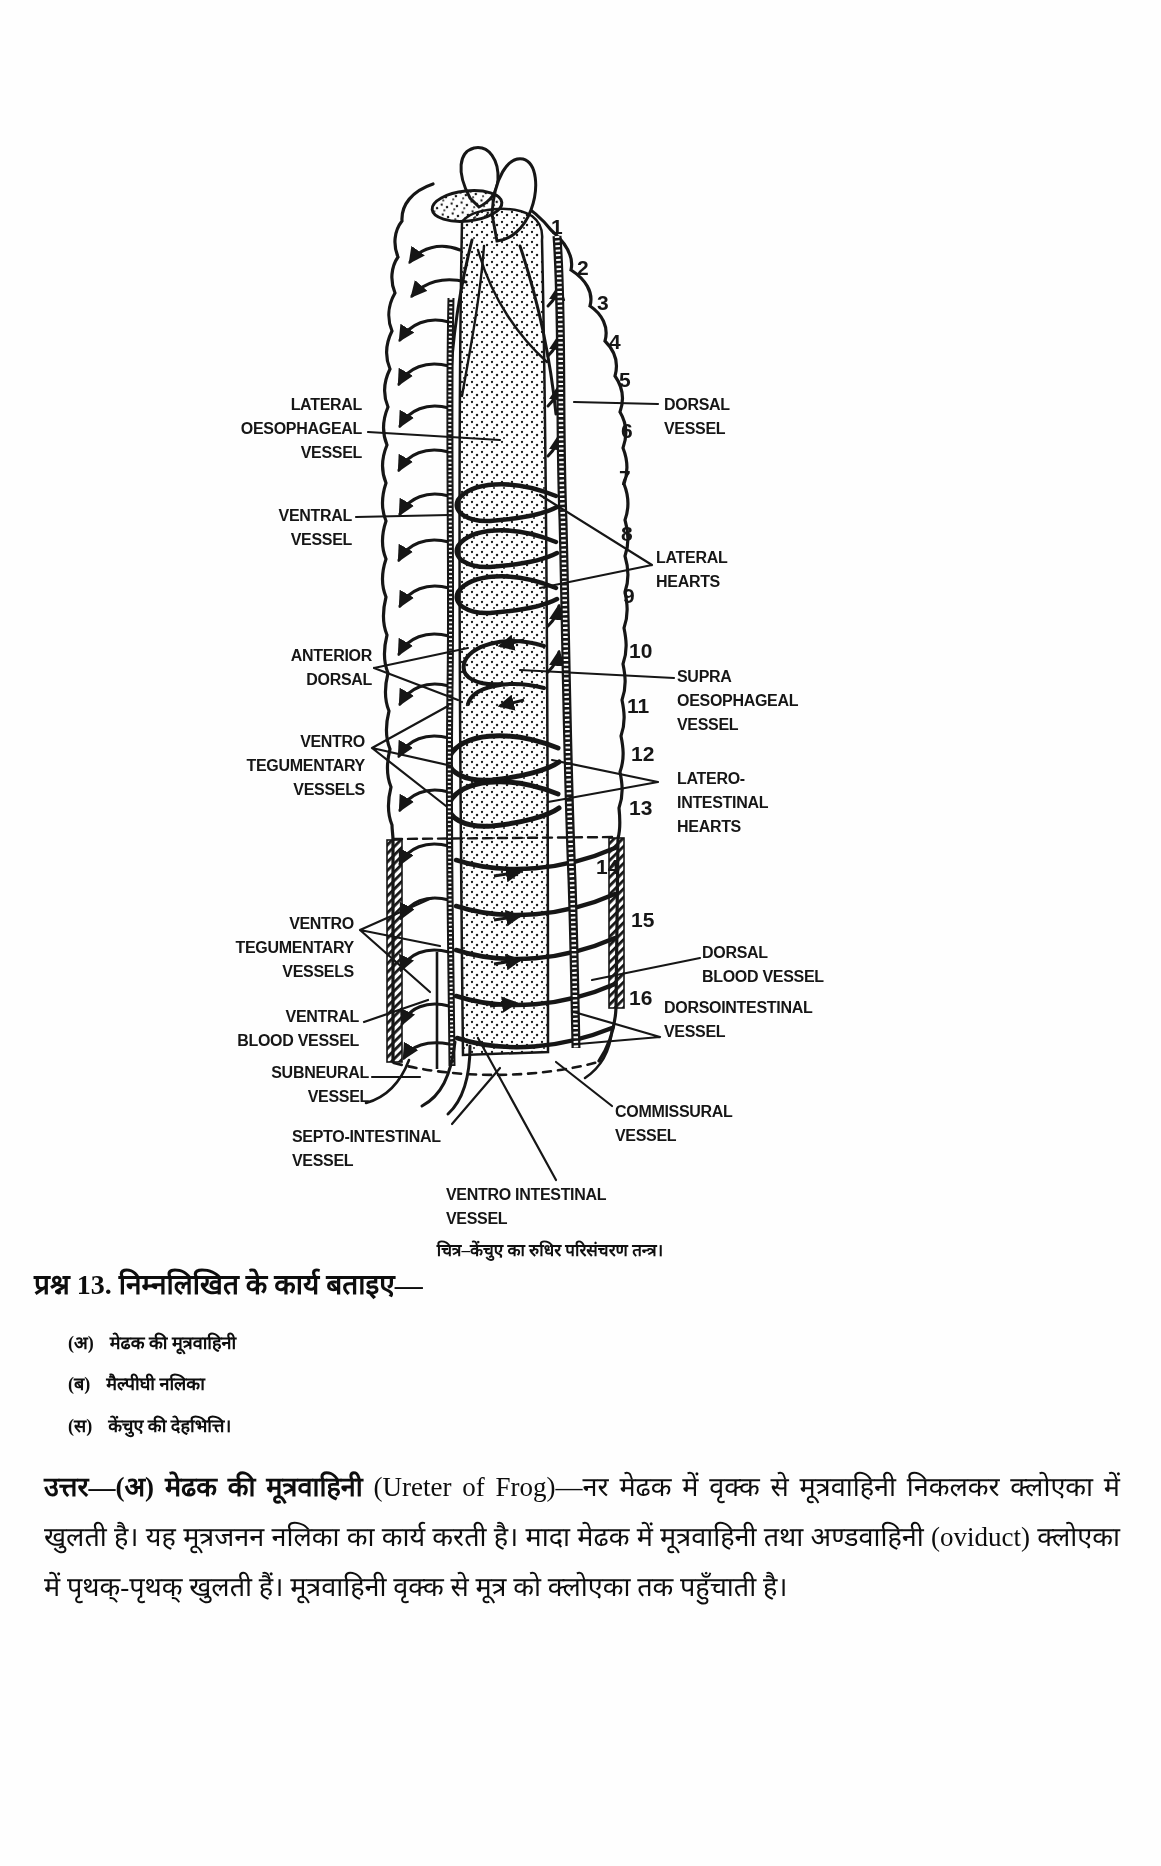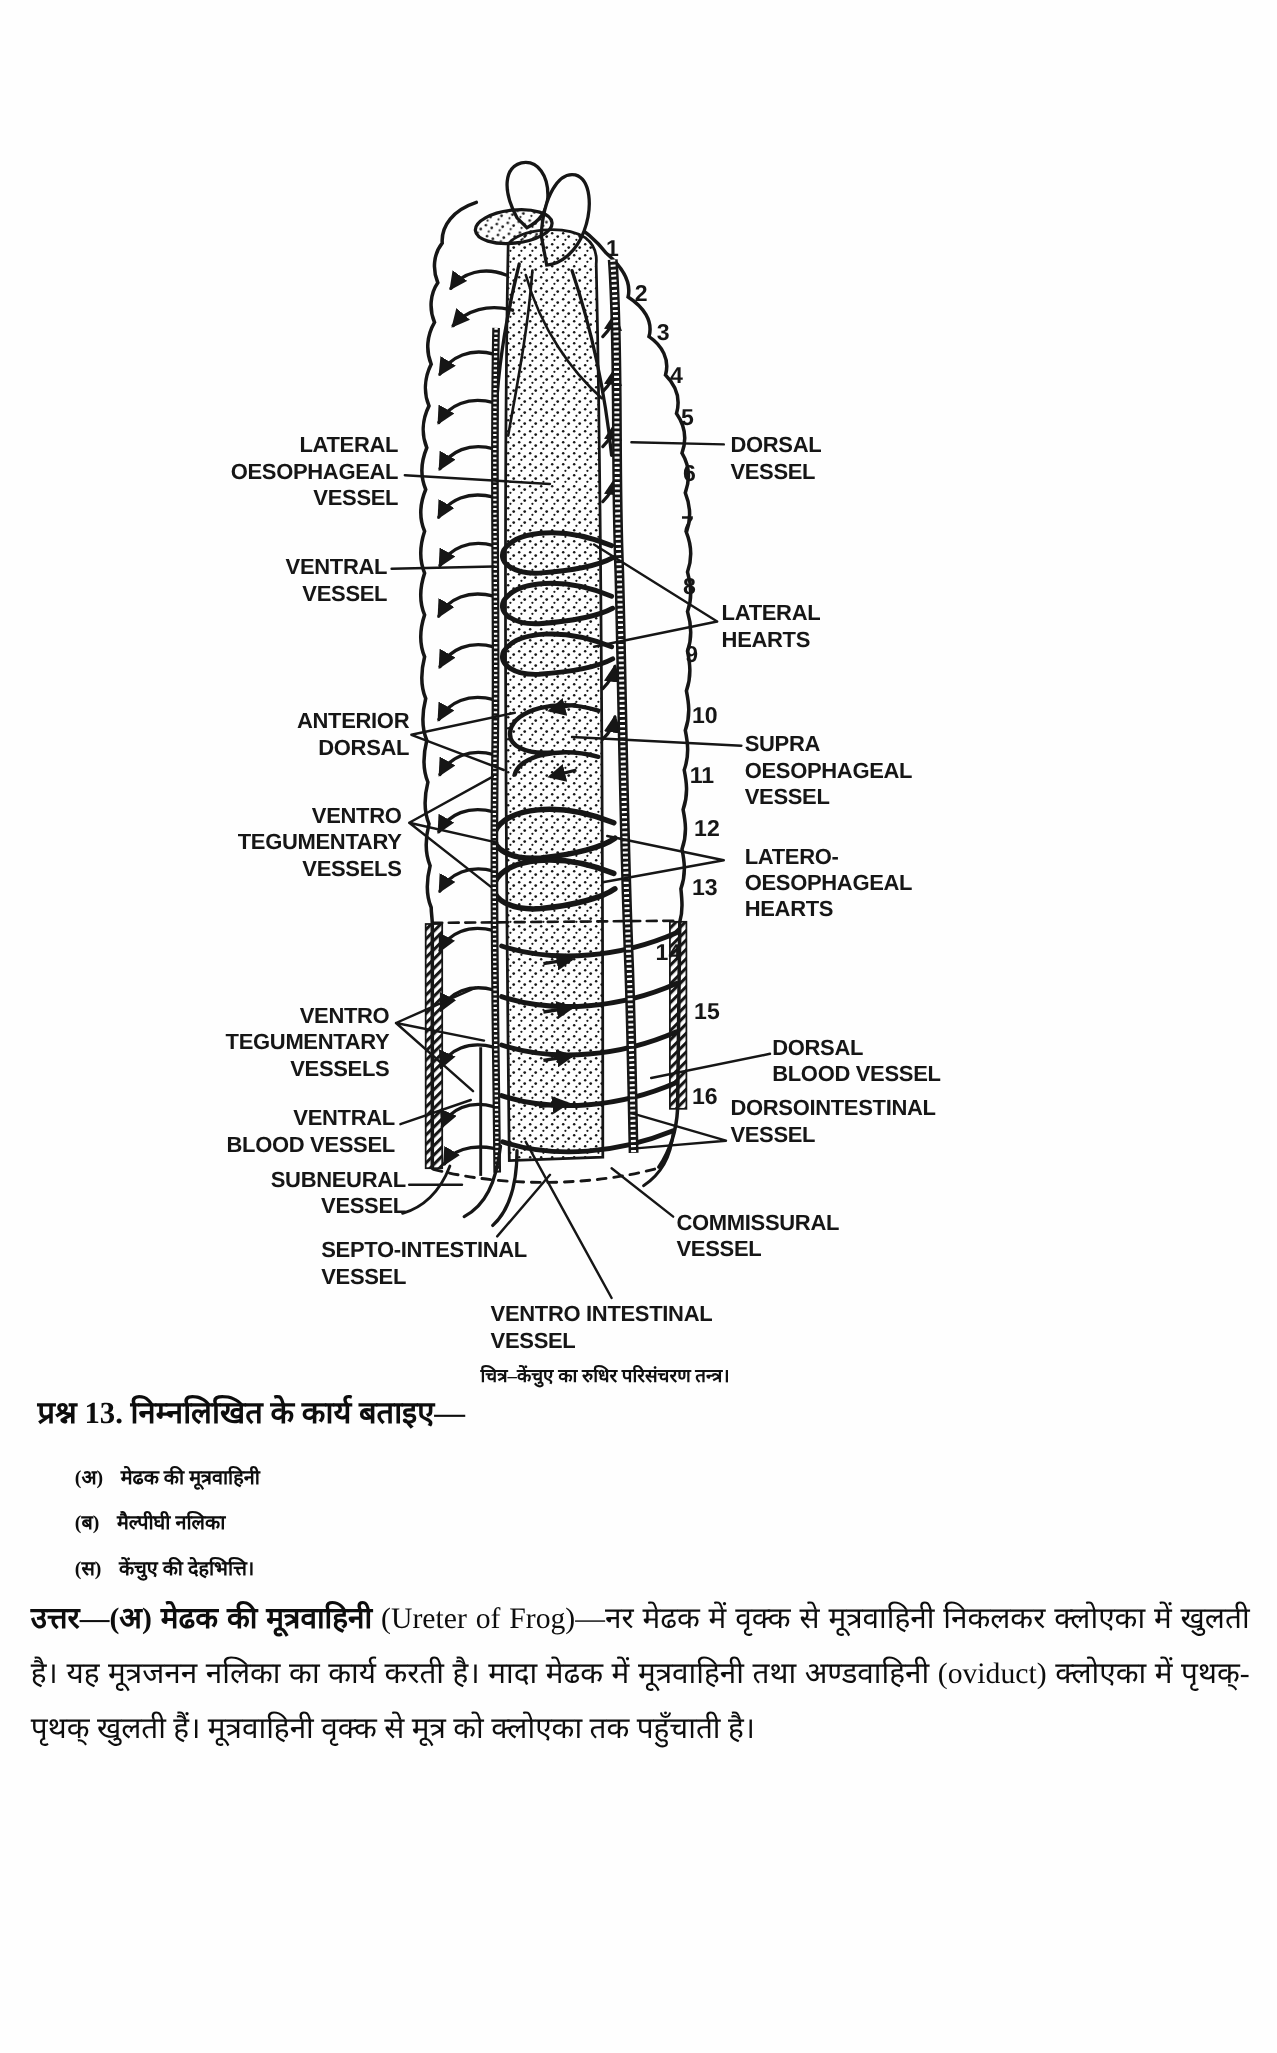--- a/index.html
+++ b/index.html
@@ -3,21 +3,21 @@
 <meta charset="utf-8">
 <style>
   html,body{margin:0;padding:0;background:#e8e8e8;}
   .page{
     position:relative;width:1161px;height:1866px;margin:0 auto;
     background:#fefefe;color:#121212;overflow:hidden;
     font-family:"Liberation Sans",sans-serif;
   }
   
   .dlabel{
-    position:absolute;font-weight:700;font-size:20px;line-height:24px;
+    position:absolute;font-weight:700;font-size:16px;line-height:24px;
     letter-spacing:-0.3px;white-space:pre-line;color:#161616;
   }
   .dlabel.r{text-align:right;}
   .dlabel.c{}
   .segnum{
     position:absolute;font-weight:700;font-size:21px;color:#161616;
     font-family:"Liberation Sans",sans-serif;
   }
   svg.fig{position:absolute;left:0;top:0;}
   .caption{
@@ -31,21 +31,21 @@
   .qitem{
     position:absolute;left:68px;
     font-family:"Liberation Serif",serif;font-weight:700;font-size:18px;color:#0d0d0d;
   }
   .qitem .mk{margin-right:16px;}
   .answer{
     position:absolute;left:28px;top:1446px;width:1108px;
     font-family:"Liberation Serif",serif;font-size:27px;line-height:50px;
     text-align:justify;color:#0d0d0d;
   }
-  .answer p{margin:0;}
+  .answer p{margin:16px;}
   .answer b{font-weight:700;}
 </style>
 </head>
 <body>
 
 <div class="page">
 
   <svg class="fig" width="1161" height="1290" viewBox="0 0 1161 1290">
     <defs>
       <pattern id="stip" width="10" height="10" patternUnits="userSpaceOnUse">
@@ -221,21 +221,21 @@
   <div class="dlabel c" style="left:446px;top:1183px;width:246px">VENTRO INTESTINAL
 VESSEL</div>
   <div class="dlabel" style="left:664px;top:393px">DORSAL
 VESSEL</div>
   <div class="dlabel" style="left:656px;top:546px">LATERAL
 HEARTS</div>
   <div class="dlabel" style="left:677px;top:665px">SUPRA
 OESOPHAGEAL
 VESSEL</div>
   <div class="dlabel" style="left:677px;top:767px">LATERO-
-OESOPHAGEAL
+INTESTINAL
 HEARTS</div>
   <div class="dlabel" style="left:702px;top:941px">DORSAL
 BLOOD VESSEL</div>
   <div class="dlabel" style="left:664px;top:996px">DORSOINTESTINAL
 VESSEL</div>
   <div class="dlabel" style="left:615px;top:1100px">COMMISSURAL
 VESSEL</div>
 
   <span class="segnum" style="left:551px;top:215px">1</span>
   <span class="segnum" style="left:577px;top:256px">2</span>

